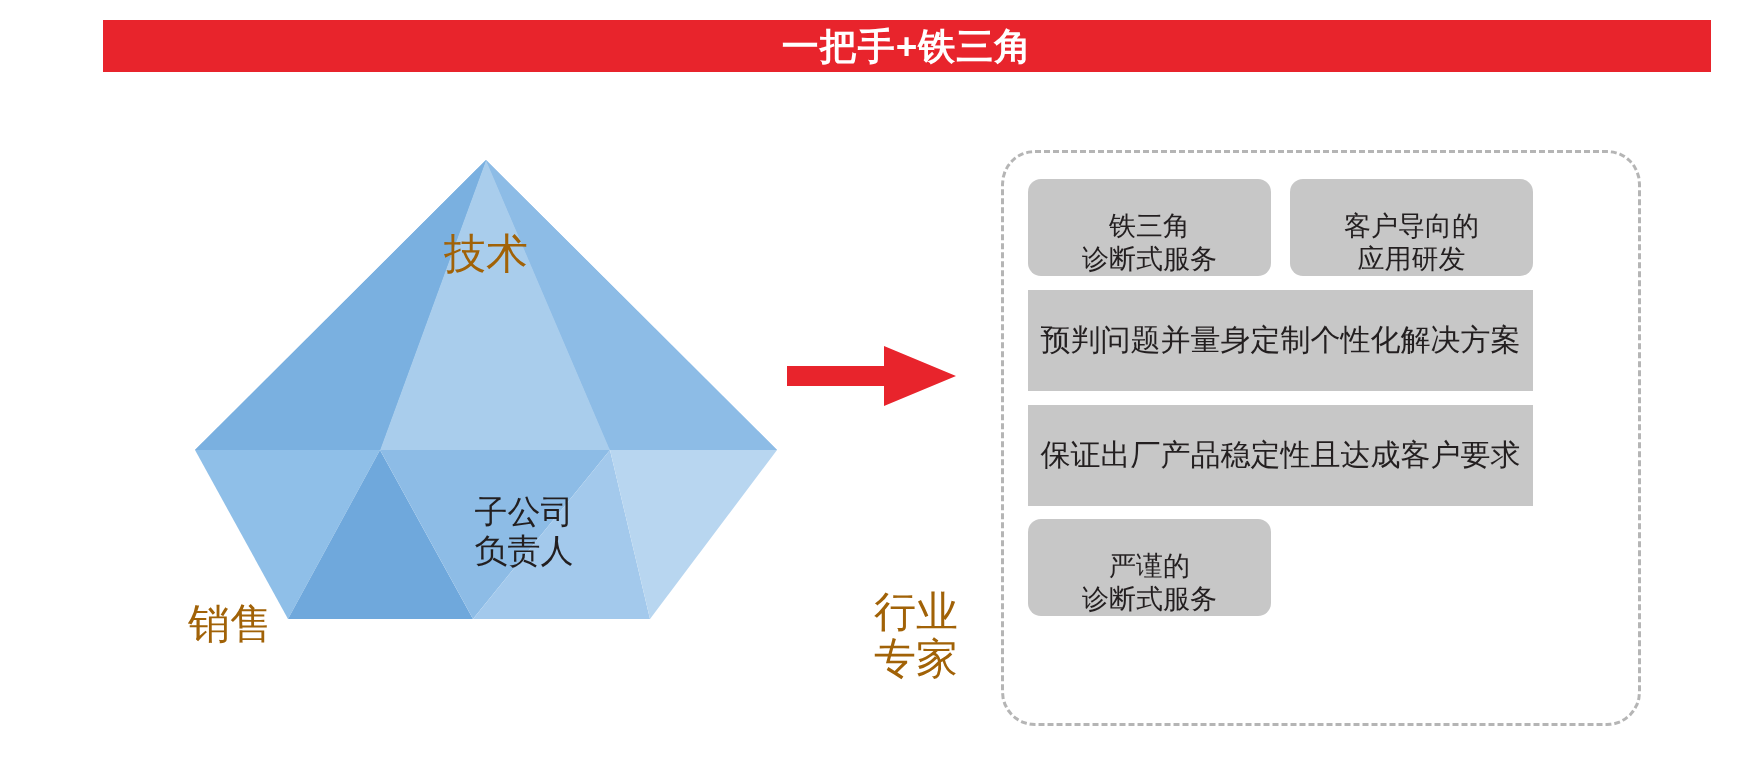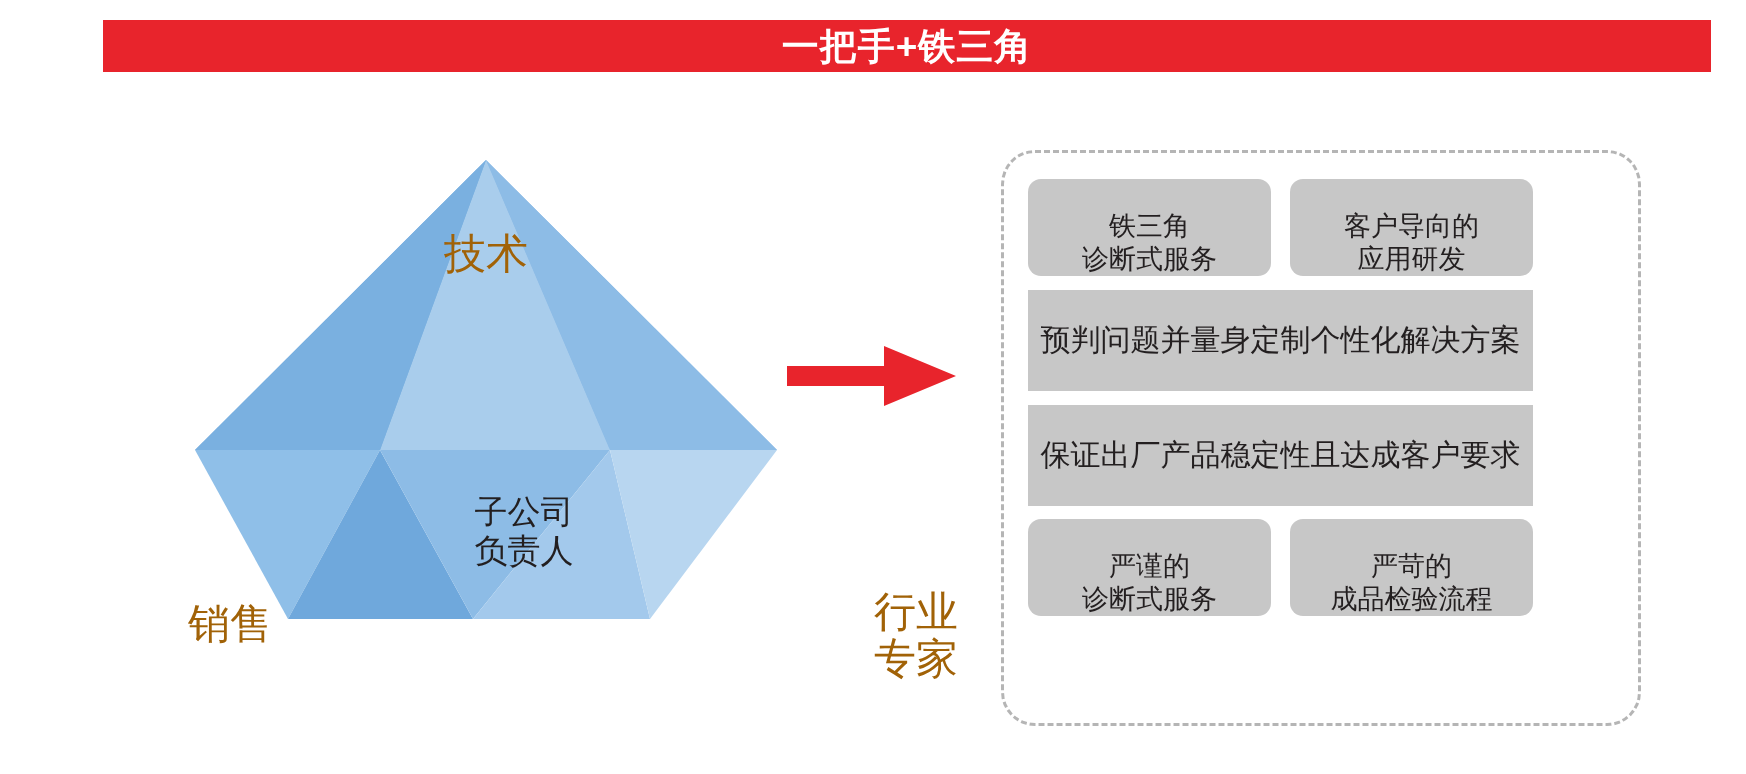--- a/index.html
+++ b/index.html
@@ -166,20 +166,14 @@
     <div>保证出厂产品稳定性且达成客户要求</div>
   </div>
 
   <div class="chip round" id="chip-4">
     <div>
       <div>严谨的</div>
       <div>诊断式服务</div>
     </div>
   </div>
 
-  <div class="chip round" id="chip-5">
-    <div>
-      <div>严苛的</div>
-      <div>成品检验流程</div>
-    </div>
-  </div>
 
 </div>
 
 </body></html>

